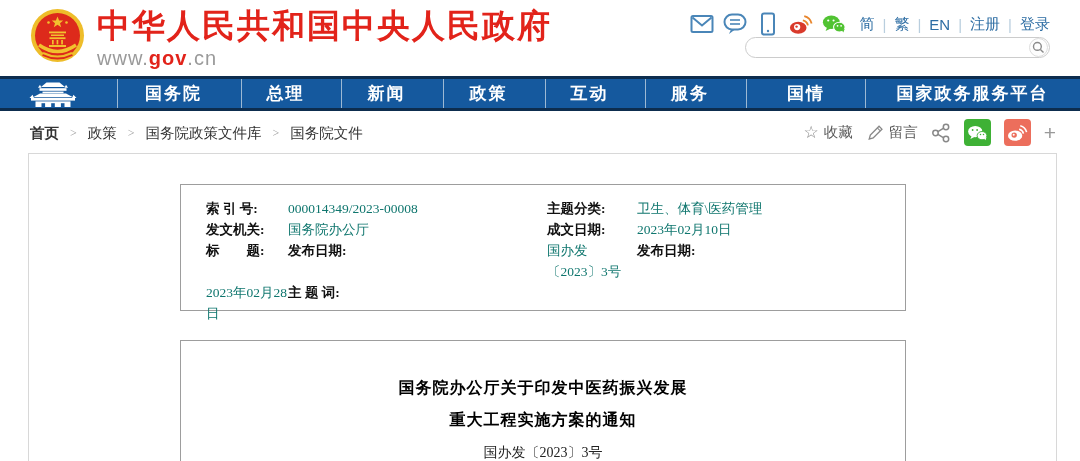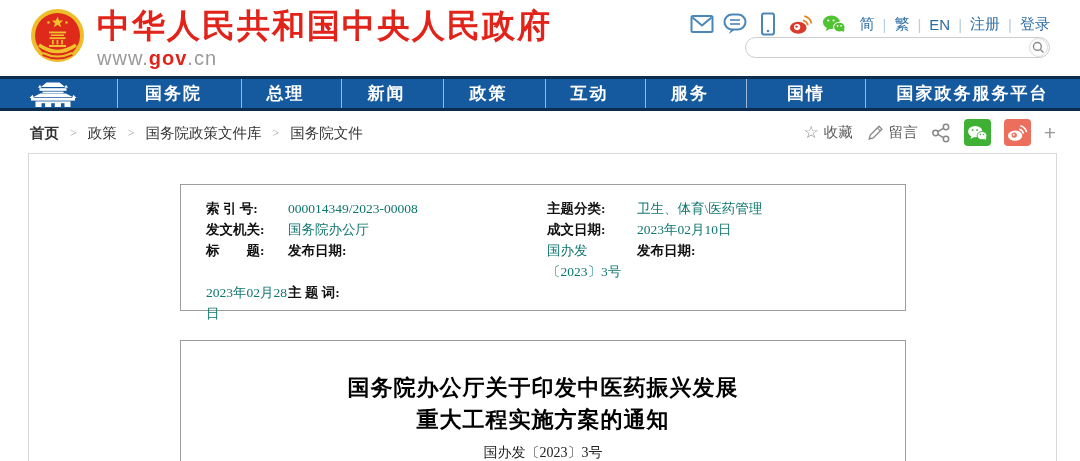--- a/index.html
+++ b/index.html
@@ -65,21 +65,21 @@
               border:1px solid #9d9d9d; background:#fff;
               padding:13px 10px 0 25px; font-size:13.5px; color:#444; }
   .meta-grid { display:grid; grid-template-columns:82px 259px 90px 1fr; line-height:21px; }
   .meta-label { font-weight:bold; color:#111; white-space:pre; }
   .meta-value { color:#0f766e; }
   .span3 { grid-column:2 / 5; }
 
   .content-box { position:absolute; left:180px; top:340px; width:726px; height:135px;
                  border:1px solid #9d9d9d; background:#fff; text-align:center; padding-top:31px; }
   .doc-title { font-family:"Liberation Serif","DejaVu Serif",serif; font-weight:bold;
-               font-size:22px; line-height:32px; color:#000; letter-spacing:1px; }
+               font-size:16px; line-height:32px; color:#000; letter-spacing:1px; }
   .doc-number { font-family:"Liberation Serif","DejaVu Serif",serif; font-size:14px;
                 color:#222; margin-top:8px; }
 </style>
 </head>
 <body>
 
 <div class="header">
   <div class="logo-wrap">
     <svg class="emblem" viewBox="0 0 55 57">
       <circle cx="27.5" cy="27.5" r="26.5" fill="#eebd2a"></circle>

